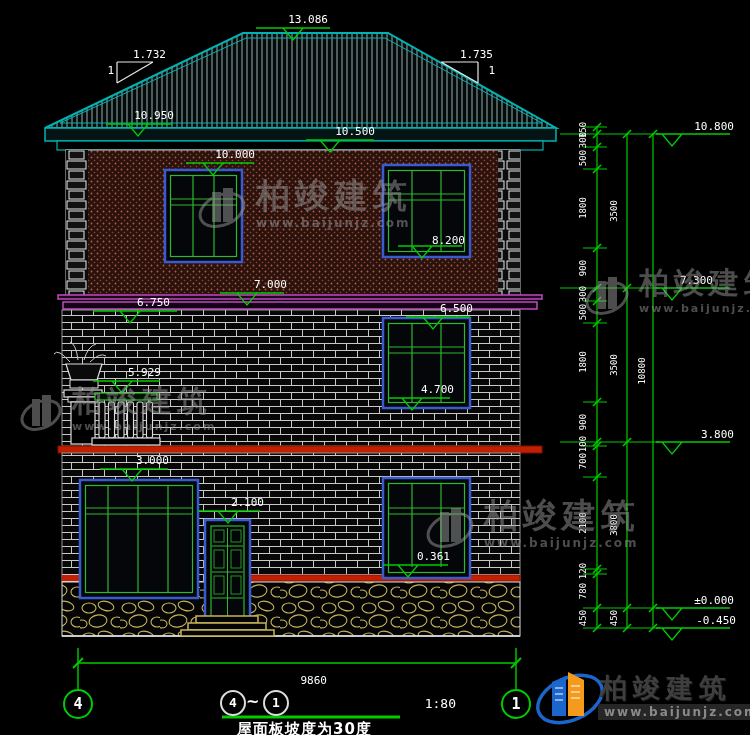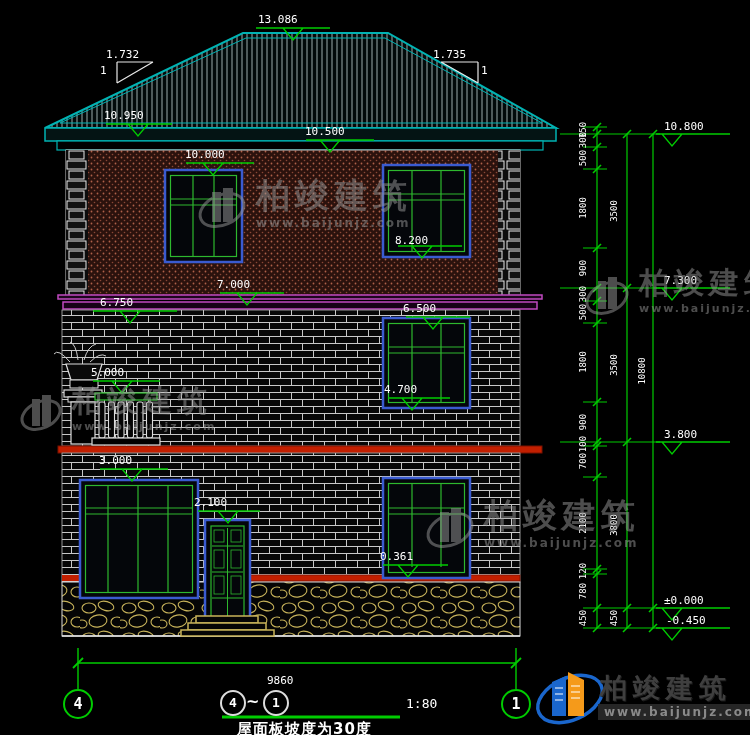--- a/index.html
+++ b/index.html
@@ -1,20 +1,20 @@
 <!DOCTYPE html>
 <html><head>
 <meta charset="utf-8">
 <style>
   html,body{margin:0;padding:0;background:#000;}
   #stage{position:relative;width:750px;height:735px;background:#000;overflow:hidden;
          font-family:"DejaVu Sans Mono",monospace;}
   #stage svg.base{position:absolute;left:0;top:0;}
-  .t{position:absolute;color:#fff;font:11px "DejaVu Sans Mono",monospace;text-align:left;white-space:nowrap;}
-  .tl{text-align:left;}
+  .t{position:absolute;color:#fff;font:11px "DejaVu Sans Mono",monospace;text-align:right;white-space:nowrap;}
+  .tl{text-align:right;}
   .vd{position:absolute;width:36px;height:12px;color:#fff;font:9px "DejaVu Sans Mono",monospace;
       text-align:center;white-space:nowrap;transform:rotate(-90deg);}
   .wm{position:absolute;opacity:.5;color:#9a9a9a;display:flex;gap:8px;align-items:flex-start;}
   .wm .b{font-family:"DejaVu Sans",sans-serif;font-weight:bold;letter-spacing:5px;line-height:1;}
   .wm .u{display:block;font-family:"DejaVu Sans",sans-serif;font-weight:bold;margin-top:4px;letter-spacing:2px;}
   .wm.lg .b{font-size:34px}.wm.lg .u{font-size:12px}
   .wm.md .b{font-size:30px}.wm.md .u{font-size:11px}
   .tc{position:absolute;width:22px;height:22px;border:2px solid #ddd;border-radius:50%;color:#fff;
       font:bold 13px "DejaVu Sans Mono",monospace;line-height:22px;text-align:center;}
   .ax{position:absolute;width:26px;height:26px;border:2px solid #00cc00;border-radius:50%;color:#fff;
@@ -229,21 +229,21 @@
 </svg>
 
 <div class="t" style="left:258px;top:13px;width:70px">13.086</div>
 <div class="t" style="left:104px;top:109px;width:70px">10.950</div>
 <div class="t" style="left:305px;top:125px;width:70px">10.500</div>
 <div class="t" style="left:185px;top:148px;width:70px">10.000</div>
 <div class="t" style="left:395px;top:234px;width:70px">8.200</div>
 <div class="t" style="left:217px;top:278px;width:70px">7.000</div>
 <div class="t" style="left:100px;top:296px;width:70px">6.750</div>
 <div class="t" style="left:403px;top:302px;width:70px">6.500</div>
-<div class="t" style="left:91px;top:366px;width:70px">5.000</div>
+<div class="t" style="left:91px;top:366px;width:70px">5.929</div>
 <div class="t" style="left:384px;top:383px;width:70px">4.700</div>
 <div class="t" style="left:99px;top:454px;width:70px">3.000</div>
 <div class="t" style="left:194px;top:496px;width:70px">2.100</div>
 <div class="t" style="left:380px;top:550px;width:70px">0.361</div>
 
 <div class="t tl" style="left:664px;top:120px;width:70px">10.800</div>
 <div class="t tl" style="left:664px;top:274px;width:49px">7.300</div>
 <div class="t tl" style="left:664px;top:428px;width:70px">3.800</div>
 <div class="t tl" style="left:664px;top:594px;width:70px">±0.000</div>
 <div class="t tl" style="left:666px;top:614px;width:70px">-0.450</div>

